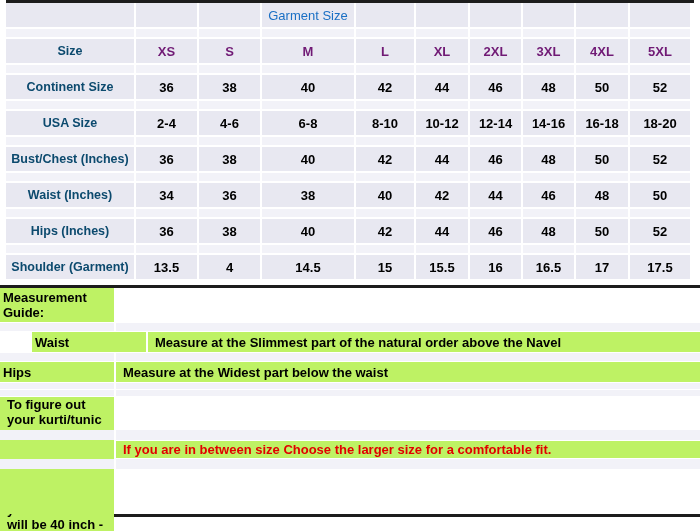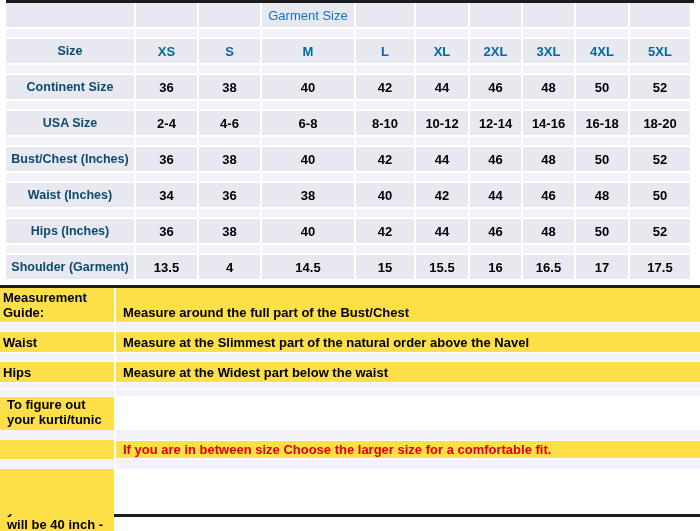--- a/index.html
+++ b/index.html
@@ -9,35 +9,35 @@
   .size-table{margin:0 6px;border-top:3px solid #1c1c1c;background:#ffffff;}
   .trow{display:grid;grid-template-columns:128px 61px 61px 92px 58px 52px 51px 51px 52px 60px;
         column-gap:2px;margin-bottom:2px;background:#ffffff;}
   .trow.hdr{height:24px;}
   .trow.main{height:24px;}
   .trow.sp{height:8px;}
   .tc{background:#e8e8f1;display:flex;align-items:center;justify-content:center;
       font-weight:bold;font-size:13px;color:#000;overflow:hidden;}
   .trow.sp .tc{background:#f2f2f8;}
   .tc.lbl{color:#0c4a6e;font-size:12.5px;white-space:nowrap;}
-  .tc.blue{color:#0369a1;}
+  .tc.blue{color:#701a75;}
   .tc.gs{color:#1a6fc4;font-weight:400;font-size:13px;white-space:nowrap;}
 
   
   .notes{margin-top:6px;border-top:3px solid #1c1c1c;border-bottom:3px solid #1c1c1c;background:#ffffff;}
   .nrow{display:grid;grid-template-columns:114px 1fr;column-gap:2px;margin-bottom:1px;background:#ffffff;}
   .nrow:last-child{margin-bottom:0;}
-  .nc{background:#fde047;font-weight:bold;font-size:13px;color:#000;line-height:15px;
+  .nc{background:#bef264;font-weight:bold;font-size:13px;color:#000;line-height:15px;
       display:flex;align-items:center;}
   .nc.l{padding-left:3px;}
   .nc.t{padding-left:7px;padding-right:4px;}
   .nrow.nsp .nc{background:#f2f2f8;}
   .n1{height:34px;}  .n1 .l{align-items:flex-start;padding-top:2px;}
   .n1 .t{align-items:flex-end;padding-bottom:2px;}
-  .n2{height:20px;}  .n3{height:20px;}
+  .n2{height:20px;padding-left:32px;}  .n3{height:20px;}
   .s8{height:8px;}   .s6{height:6px;}  .s10{height:10px;}
   .n4{height:32px;}  .n5{height:17px;} .n6{height:44px;}
   .red{color:#e10000;}
 </style>
 </head>
 <body>
 
 <div class="size-table">
 
   <div class="trow hdr">
@@ -234,21 +234,20 @@
     <div class="tc">17</div>
     <div class="tc">17.5</div>
   </div>
 
 </div>
 
 <div class="notes">
 
   <div class="nrow n1">
     <div class="nc l">Measurement Guide:</div>
-    <div class="nc t">Measure around the full part of the Bust/Chest</div>
   </div>
 
   <div class="nrow nsp s8">
       <div class="nc"></div>
       <div class="nc"></div>
     </div>
 
   <div class="nrow n2">
     <div class="nc l">Waist</div>
     <div class="nc t">Measure at the Slimmest part of the natural order above the Navel</div>

